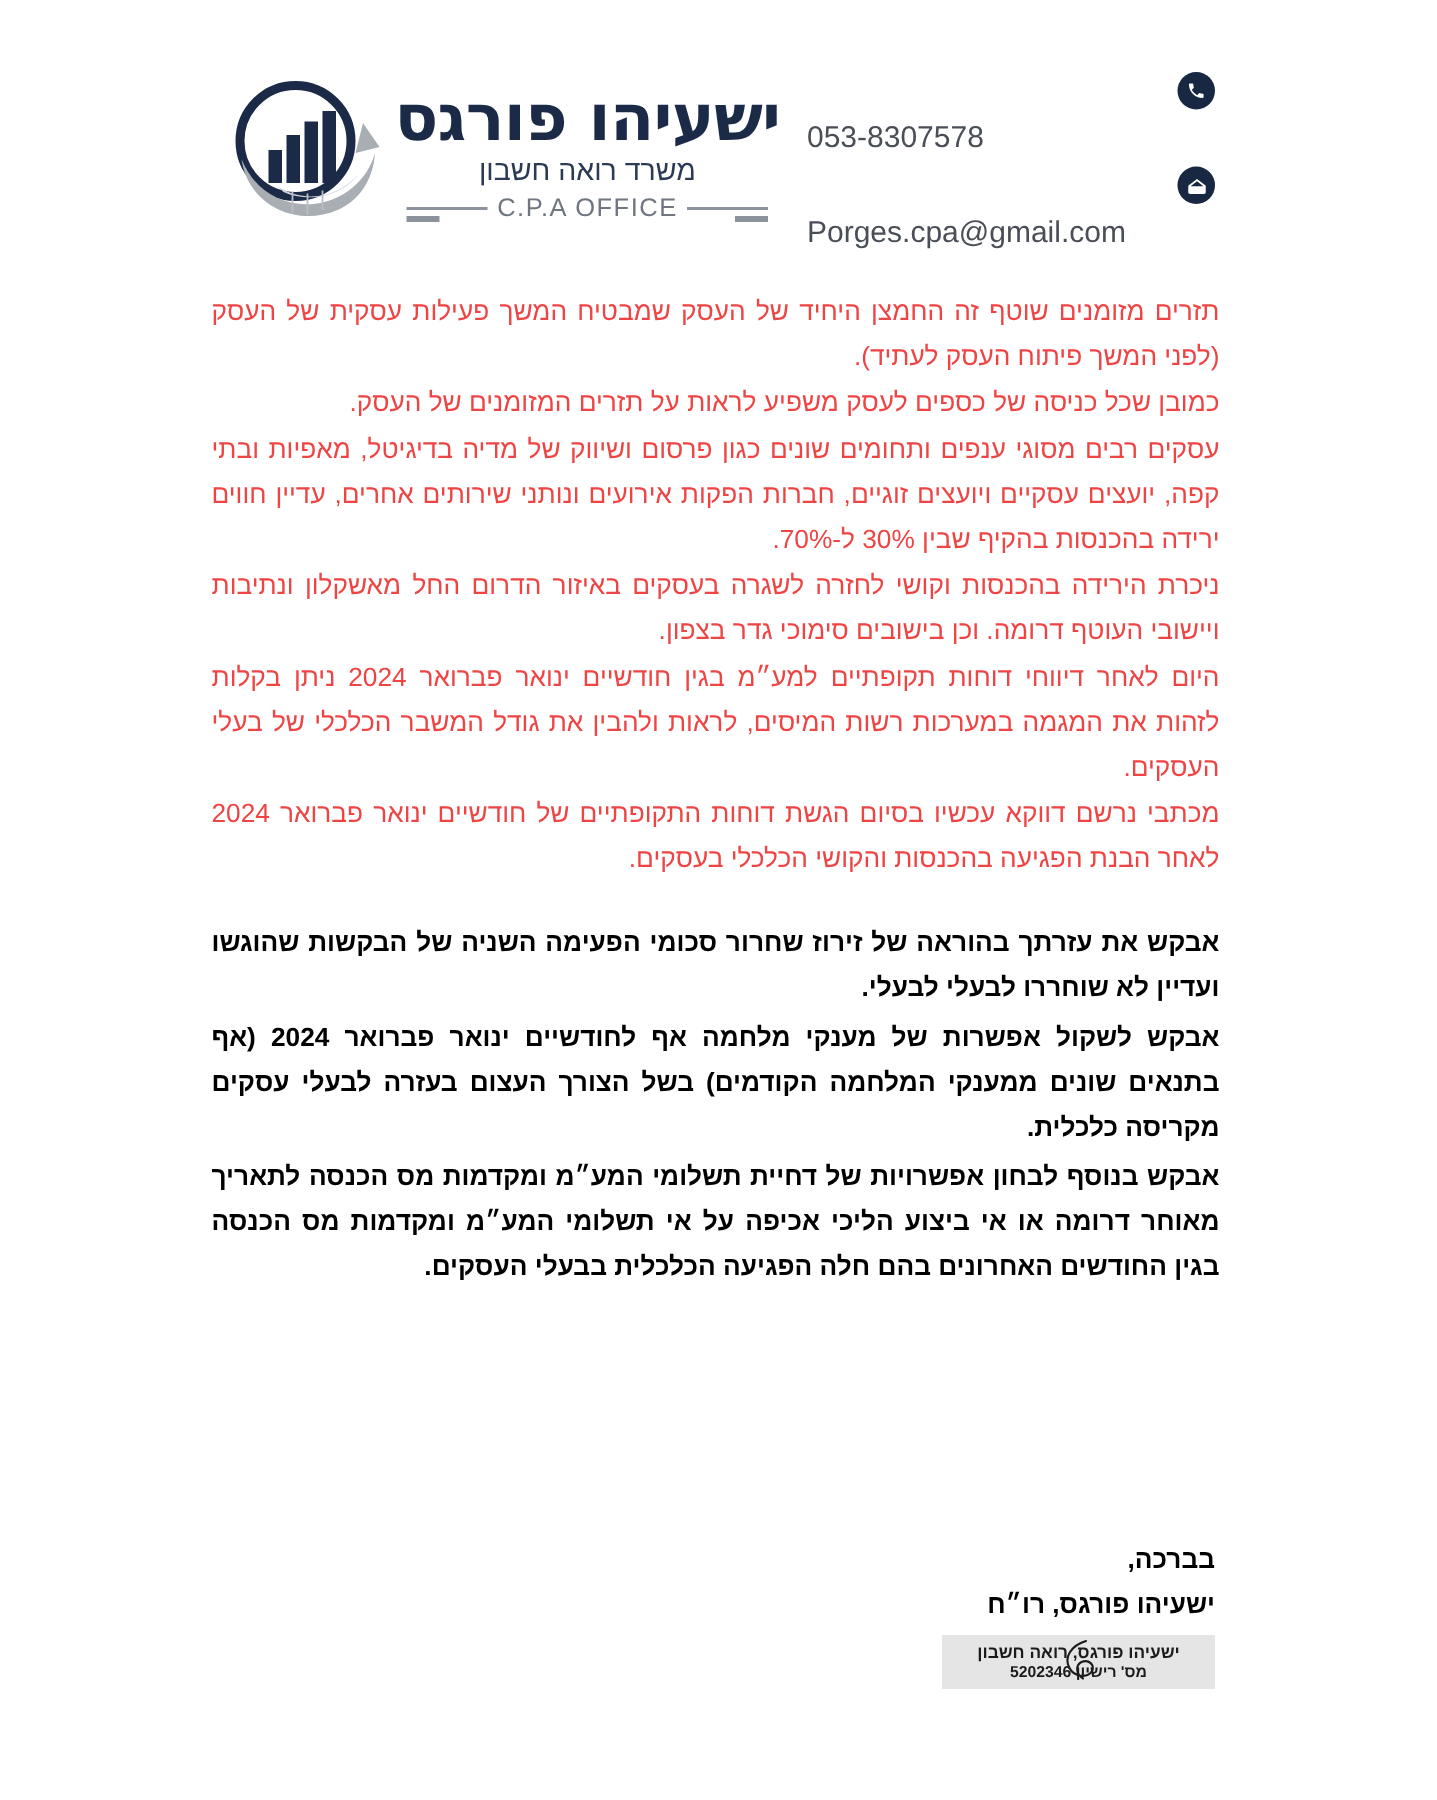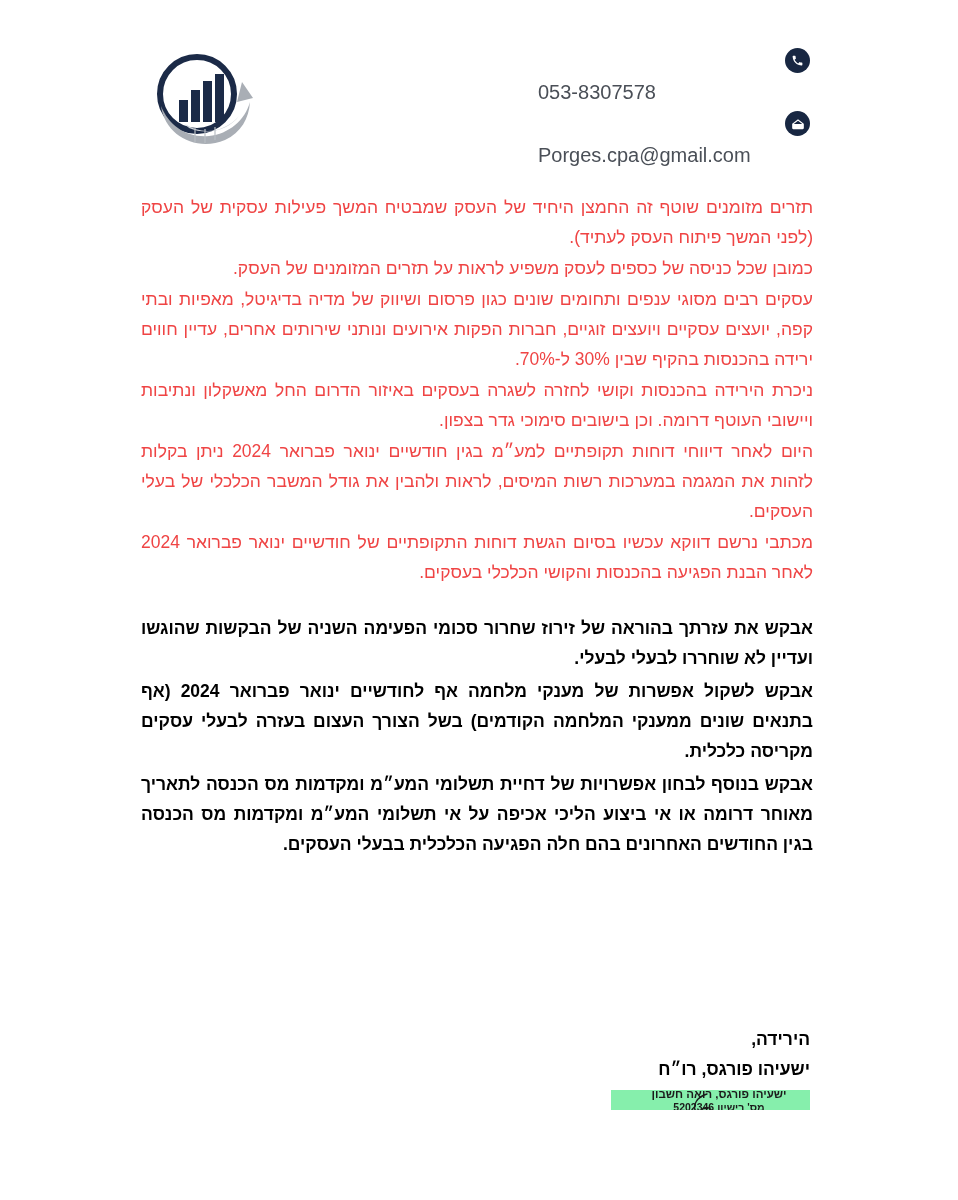--- a/index.html
+++ b/index.html
@@ -205,29 +205,28 @@
     font-family: "Liberation Sans", sans-serif;
     font-weight: bold;
     font-size: 17.5px;
     line-height: 30px;
     color: #000000;
   }
 
   .stamp {
     margin-top: 6px;
     width: 182px;
-    height: 20px;
-    background: #86efac;
+    height: 36px;
+    background: #e5e5e5;
     position: relative;
     display: flex;
     flex-direction: column;
     align-items: center;
     justify-content: center;
     overflow: hidden;
-    padding-left: 17px;
   }
   .stamp-line1 {
     font-family: "Liberation Sans", sans-serif;
     font-weight: bold;
     font-size: 11.5px;
     line-height: 14px;
     color: #1b1b1b;
     white-space: nowrap;
   }
   .stamp-line2 {
@@ -250,20 +249,29 @@
 </style>
 </head>
 <body>
 
 <div class="page">
 
   <div class="letterhead">
 
     <div class="brand-block">
 
+      <div class="brand-words">
+        <div class="brand-name">ישעיהו פורגס</div>
+        <div class="brand-sub">משרד רואה חשבון</div>
+        <div class="brand-en-wrap">
+          <span class="brand-rule left"></span>
+          <span class="brand-en">C.P.A OFFICE</span>
+          <span class="brand-rule"></span>
+        </div>
+      </div>
 
       <div class="brand-emblem">
         <svg class="emblem-svg" viewBox="0 0 118 112" xmlns="http://www.w3.org/2000/svg">
 
           <circle cx="56" cy="50" r="37" fill="none" stroke="#1b2a47" stroke-width="6"></circle>
 
           <rect x="38" y="56" width="9" height="22" fill="#1b2a47"></rect>
           <rect x="50" y="46" width="9" height="32" fill="#1b2a47"></rect>
           <rect x="62" y="37" width="9" height="41" fill="#1b2a47"></rect>
           <rect x="74" y="30" width="9" height="48" fill="#1b2a47"></rect>
@@ -316,21 +324,21 @@
 
     <div class="bold-section">
       <p class="para bold">אבקש את עזרתך בהוראה של זירוז שחרור סכומי הפעימה השניה של הבקשות שהוגשו ועדיין לא שוחררו לבעלי לבעלי.</p>
       <p class="para bold">אבקש לשקול אפשרות של מענקי מלחמה אף לחודשיים ינואר פברואר 2024 (אף בתנאים שונים ממענקי המלחמה הקודמים) בשל הצורך העצום בעזרה לבעלי עסקים מקריסה כלכלית.</p>
       <p class="para bold">אבקש בנוסף לבחון אפשרויות של דחיית תשלומי המע״מ ומקדמות מס הכנסה לתאריך מאוחר דרומה או אי ביצוע הליכי אכיפה על אי תשלומי המע״מ ומקדמות מס הכנסה בגין החודשים האחרונים בהם חלה הפגיעה הכלכלית בבעלי העסקים.</p>
     </div>
 
   </div>
 
   <div class="signature-block">
-    <div class="sig-line">הירידה,</div>
+    <div class="sig-line">בברכה,</div>
     <div class="sig-line">ישעיהו פורגס, רו״ח</div>
 
     <div class="stamp">
       <div class="stamp-line1">ישעיהו פורגס, רואה חשבון</div>
       <div class="stamp-line2">מס' רישיון 5202346</div>
       <svg class="stamp-ink" viewBox="0 0 42 32" xmlns="http://www.w3.org/2000/svg">
         <path d="M24 2 C14 5, 9 13, 13 20 C16 26, 25 27, 28 22 C30 18, 26 14, 21 16 C17 18, 17 24, 22 27" fill="none" stroke="#1b1b1b" stroke-width="1.4" stroke-linecap="round"></path>
       </svg>
     </div>
   </div>

